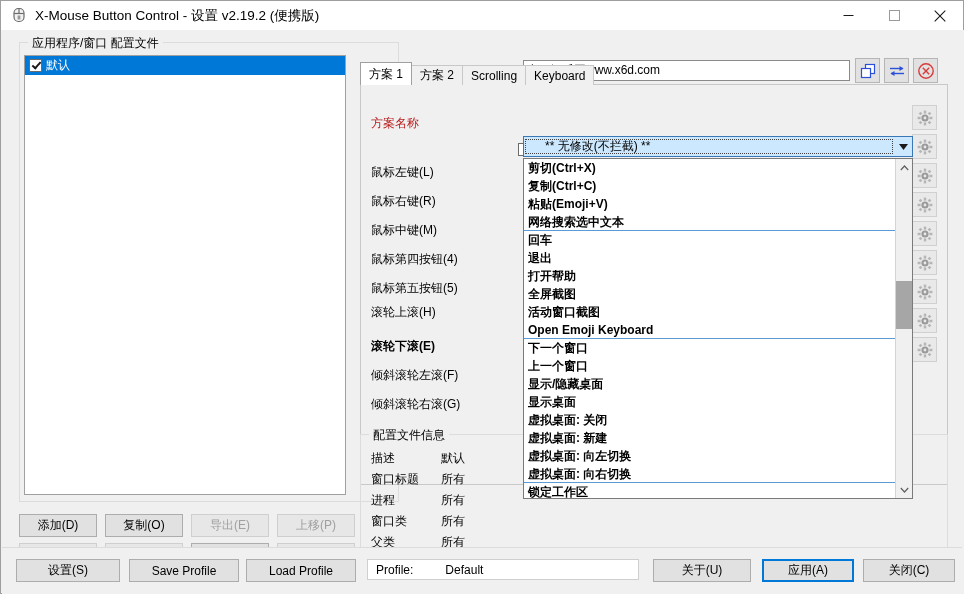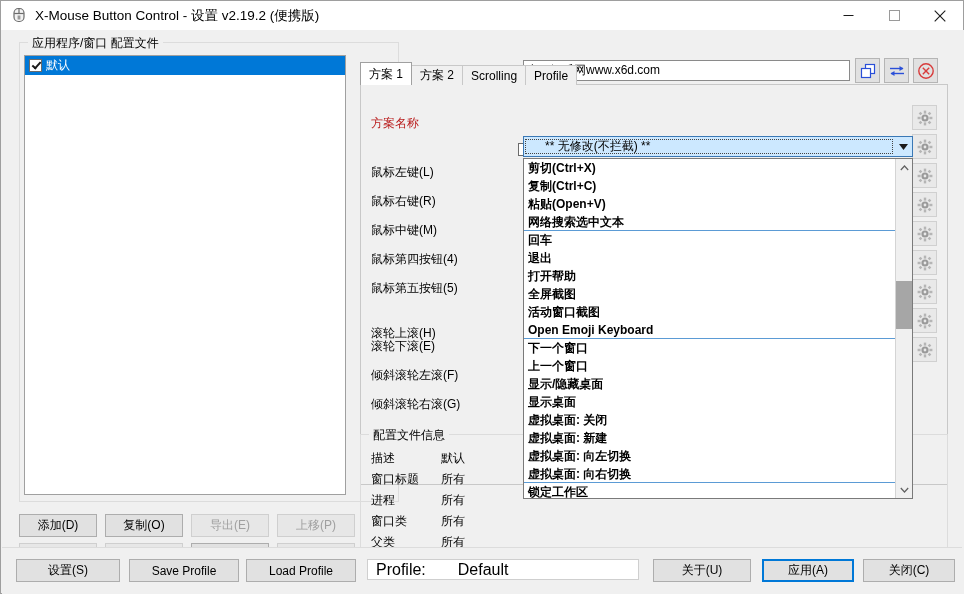--- a/index.html
+++ b/index.html
@@ -399,21 +399,21 @@
   .bbtn { height: 23px; top: 11px; }
   #profile-status {
     position: absolute;
     left: 366px; top: 558px;
     width: 272px; height: 21px;
     background: #ffffff;
     border: 1px solid #cfcfcf;
     box-sizing: border-box;
     display: flex;
     align-items: center;
-    font-size: 16px;
+    font-size: 12px;
   }
   #ps-label { padding-left: 8px; }
   #ps-value { padding-left: 32px; }
 </style>
 </head>
 <body>
 
 <div id="window">
 
   <div id="titlebar">
@@ -466,37 +466,37 @@
       <div class="btn gridbtn disabled" style="left:86px; top:29px;">移除(V)</div>
       <div class="btn gridbtn" style="left:172px;top:29px;">导入(I)</div>
       <div class="btn gridbtn disabled" style="left:258px;top:29px;">下移(W)</div>
     </div>
 
     <div id="tabhost">
       <div class="tabstrip">
         <div class="tab active">方案 1</div>
         <div class="tab">方案 2</div>
         <div class="tab">Scrolling</div>
-        <div class="tab">Profile</div>
+        <div class="tab">Keyboard</div>
       </div>
       <div id="tabpage">
         <span class="field-label" style="left:10px; top:30px;">方案名称</span>
 
         <div class="checkrow" style="left:157px; top:56px;">
           <span class="cbox"></span>
           <span>在下一/上一方案的命令中禁用</span>
         </div>
 
         <span class="btn-row-label" style="top:79px;">鼠标左键(L)</span>
         <span class="btn-row-label" style="top:108px;">鼠标右键(R)</span>
         <span class="btn-row-label" style="top:137px;">鼠标中键(M)</span>
         <span class="btn-row-label" style="top:166px;">鼠标第四按钮(4)</span>
         <span class="btn-row-label" style="top:195px;">鼠标第五按钮(5)</span>
-        <span class="btn-row-label" style="top:240px;">滚轮上滚(H)</span>
-        <span class="btn-row-label" style="top:253px;">滚轮下滚(E)</span>
+        <span class="btn-row-label" style="top:219px;">滚轮上滚(H)</span>
+        <span class="btn-row-label" style="top:253px;font-weight:bold;">滚轮下滚(E)</span>
         <span class="btn-row-label" style="top:282px;">倾斜滚轮左滚(F)</span>
         <span class="btn-row-label" style="top:311px;">倾斜滚轮右滚(G)</span>
       </div>
     </div>
 
     <div class="textbox" style="left:521px; top:30px; width:327px; height:21px;">小刀娱乐网www.x6d.com</div>
 
     <div class="iconbtn" style="left:853px; top:28px;">
       <svg width="16" height="16" viewBox="0 0 16 16">
         <rect x="5.5" y="1.5" width="9" height="9" fill="#ffffff" stroke="#2a4fd8" stroke-width="1.2"></rect>
@@ -660,21 +660,21 @@
         <svg width="9" height="6" viewBox="0 0 9 6">
             <polygon points="0,0 9,0 4.5,6" fill="#1a1a1a"></polygon>
           </svg>
       </span>
     </div>
 
     <div id="dropdown">
       <div id="dd-items">
         <div class="dd-item">剪切(Ctrl+X)</div>
         <div class="dd-item">复制(Ctrl+C)</div>
-        <div class="dd-item">粘贴(Open+V)</div>
+        <div class="dd-item">粘贴(Emoji+V)</div>
         <div class="dd-item sep">网络搜索选中文本</div>
         <div class="dd-item">回车</div>
         <div class="dd-item">退出</div>
         <div class="dd-item">打开帮助</div>
         <div class="dd-item">全屏截图</div>
         <div class="dd-item">活动窗口截图</div>
         <div class="dd-item sep">Open Emoji Keyboard</div>
         <div class="dd-item">下一个窗口</div>
         <div class="dd-item">上一个窗口</div>
         <div class="dd-item">显示/隐藏桌面</div>

